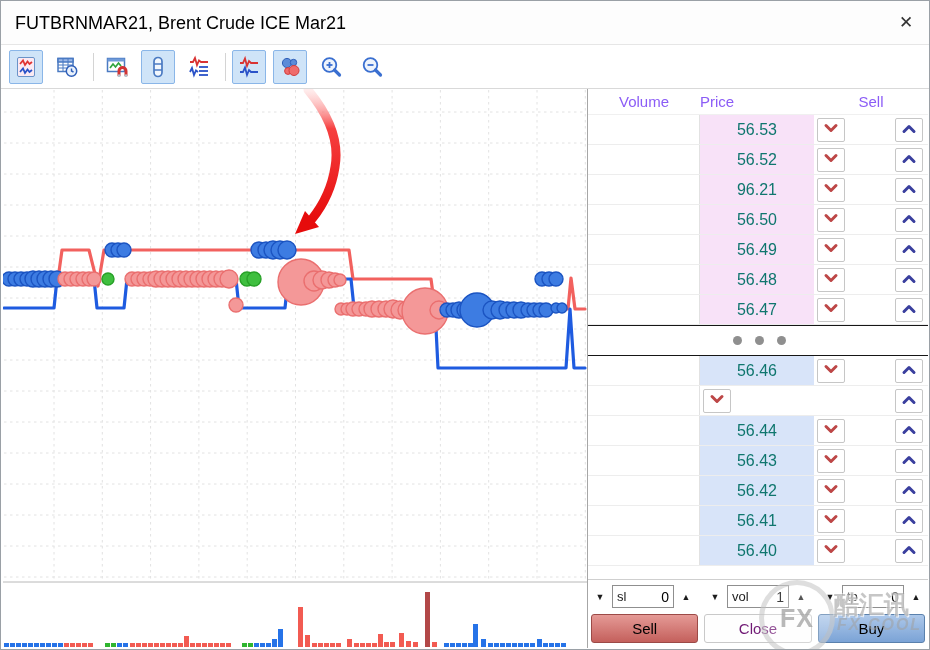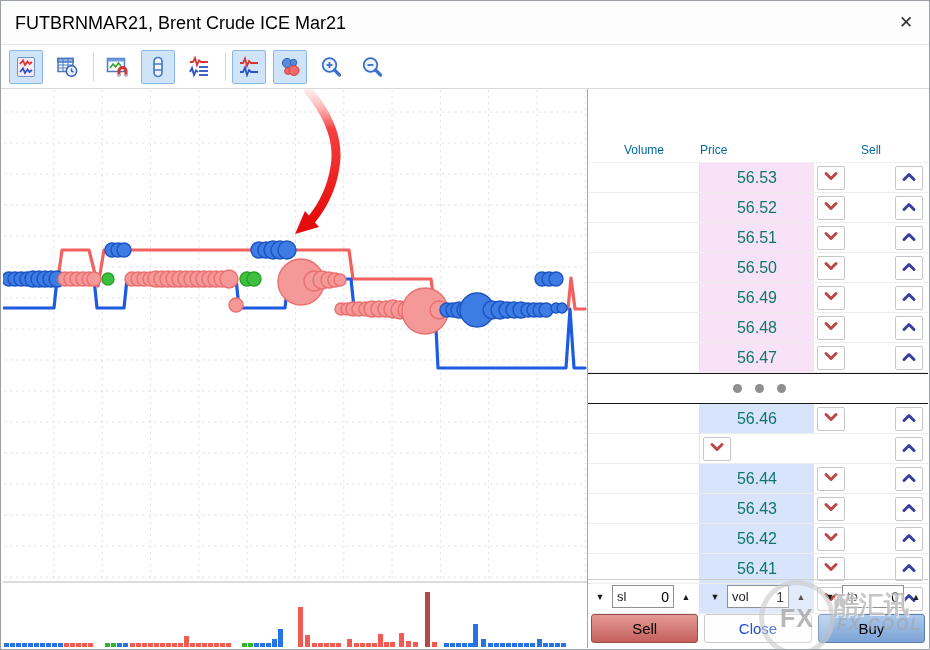--- a/index.html
+++ b/index.html
@@ -16,21 +16,21 @@
   .tool-btn.active{background:#cfe4f8;border-color:#8ab6e8;}
   .tool-btn svg{display:block;}
   .tool-sep{width:1px;height:28px;background:#d4d4d4;margin:0 6px 0 2px;flex:0 0 auto;}
 
   
   .chart-pane{position:absolute;left:2px;top:88px;width:584px;height:560px;background:#fff;}
   .chart-pane svg{display:block;}
 
   
   .dom-pane{position:absolute;left:586px;top:88px;right:1px;bottom:1px;border-left:1px solid #a6a6a6;background:#fff;box-sizing:border-box;}
-  .dom-header{display:flex;height:25px;align-items:center;font-size:12px;color:#0369a1;border-bottom:1px solid #f0f0f0;margin-top:48px;}
+  .dom-header{display:flex;height:25px;align-items:center;font-size:15px;color:#8b5cf6;border-bottom:1px solid #f0f0f0;}
   .h-vol{width:112px;text-align:center;}
   .h-price{width:114px;text-align:left;}
   .h-trade{flex:1;text-align:center;}
   .ladder-row{display:flex;height:30px;box-sizing:border-box;border-bottom:1px solid #ededed;align-items:center;}
   .cell-vol{width:112px;height:100%;border-right:1px solid #e2e2e2;box-sizing:border-box;}
   .cell-price{width:114px;height:100%;display:flex;align-items:center;justify-content:center;font-size:16px;color:#0f766e;}
   .price-ask{background:#f8e2f8;}
   .price-bid{background:#d8e4f9;}
   .chev{width:28px;height:24px;background:#fff;border:1px solid #c6c6c6;border-radius:2px;display:flex;align-items:center;justify-content:center;padding:0;}
   .chev-sell{margin-left:3px;}
@@ -44,21 +44,21 @@
   .ctrl-sep{position:absolute;top:490px;left:0;right:0;border-top:1px solid #cfcfcf;}
   .dom-controls{position:absolute;top:496px;left:4px;right:4px;display:flex;justify-content:space-between;}
   .spin-group{display:flex;align-items:center;gap:4px;}
   .tri{border:none;background:transparent;font-size:9px;color:#1c1c1c;width:16px;padding:0;line-height:20px;}
   .spin-field{width:52px;height:21px;border:1px solid #8f8f8f;background:#fff;display:flex;align-items:center;justify-content:space-between;padding:0 4px;}
   .spin-label{font-size:13px;color:#222;}
   .spin-value{font-size:14px;color:#000;}
   .dom-buttons{position:absolute;top:525px;left:3px;right:3px;display:flex;gap:6px;}
   .btn{flex:1;height:29px;border-radius:3px;font-size:15px;padding:0;}
   .btn-sell{background:linear-gradient(#e59a96,#c4605c);border:1px solid #9c4a47;color:#000;}
-  .btn-close{background:#fefefe;border:1px solid #c9c9c9;color:#1d4ed8;}
+  .btn-close{background:#fefefe;border:1px solid #c9c9c9;color:#701a75;}
   .btn-buy{background:linear-gradient(#adc8ea,#7ba3d6);border:1px solid #5a81ad;color:#000;}
 
   
   .watermark{position:absolute;left:0;top:0;right:0;bottom:0;pointer-events:none;z-index:6;}
   .wm-circle{position:absolute;left:171px;top:491px;width:66px;height:66px;border:5px solid rgba(190,190,190,0.5);border-radius:50%;background:rgba(255,255,255,0.25);display:flex;align-items:center;justify-content:center;font-size:25px;font-weight:bold;color:rgba(160,160,160,0.75);letter-spacing:1px;}
   .wm-cn{position:absolute;left:246px;top:499px;font-size:25px;font-weight:bold;color:rgba(160,160,160,0.6);text-shadow:1px 1px 0 rgba(255,255,255,0.75),-1px -1px 0 rgba(255,255,255,0.45);white-space:nowrap;}
   .wm-en{position:absolute;left:249px;top:527px;font-size:16px;font-weight:bold;font-style:italic;letter-spacing:2px;color:rgba(160,160,160,0.55);white-space:nowrap;}
 </style>
 </head>
 <body>
@@ -421,21 +421,21 @@
     </button>
     <div class="cell-trade"></div>
     <button class="chev chev-buy">
       <span><svg width="16" height="11" viewBox="0 0 16 11">
         <polyline points="3,8.5 8,3.5 13,8.5" fill="none" stroke="#3a3f9e" stroke-width="3" stroke-linecap="round" stroke-linejoin="round"></polyline>
       </svg></span>
     </button>
   </div>
         <div class="ladder-row">
     <div class="cell-vol"></div>
-    <div class="cell-price price-ask">56.51</div>
+    <div class="cell-price price-ask">96.21</div>
     <button class="chev chev-sell">
       <span><svg width="16" height="11" viewBox="0 0 16 11">
         <polyline points="3,2.5 8,7.5 13,2.5" fill="none" stroke="#bd4747" stroke-width="3" stroke-linecap="round" stroke-linejoin="round"></polyline>
       </svg></span>
     </button>
     <div class="cell-trade"></div>
     <button class="chev chev-buy">
       <span><svg width="16" height="11" viewBox="0 0 16 11">
         <polyline points="3,8.5 8,3.5 13,8.5" fill="none" stroke="#3a3f9e" stroke-width="3" stroke-linecap="round" stroke-linejoin="round"></polyline>
       </svg></span>

